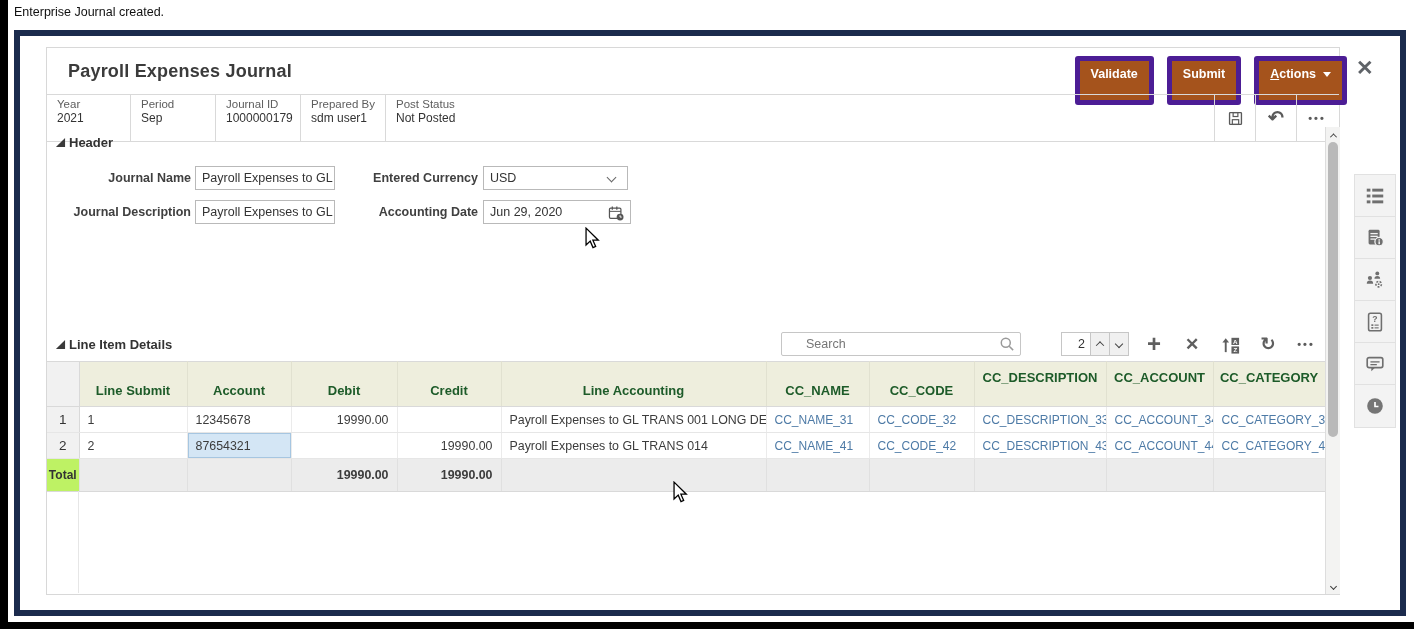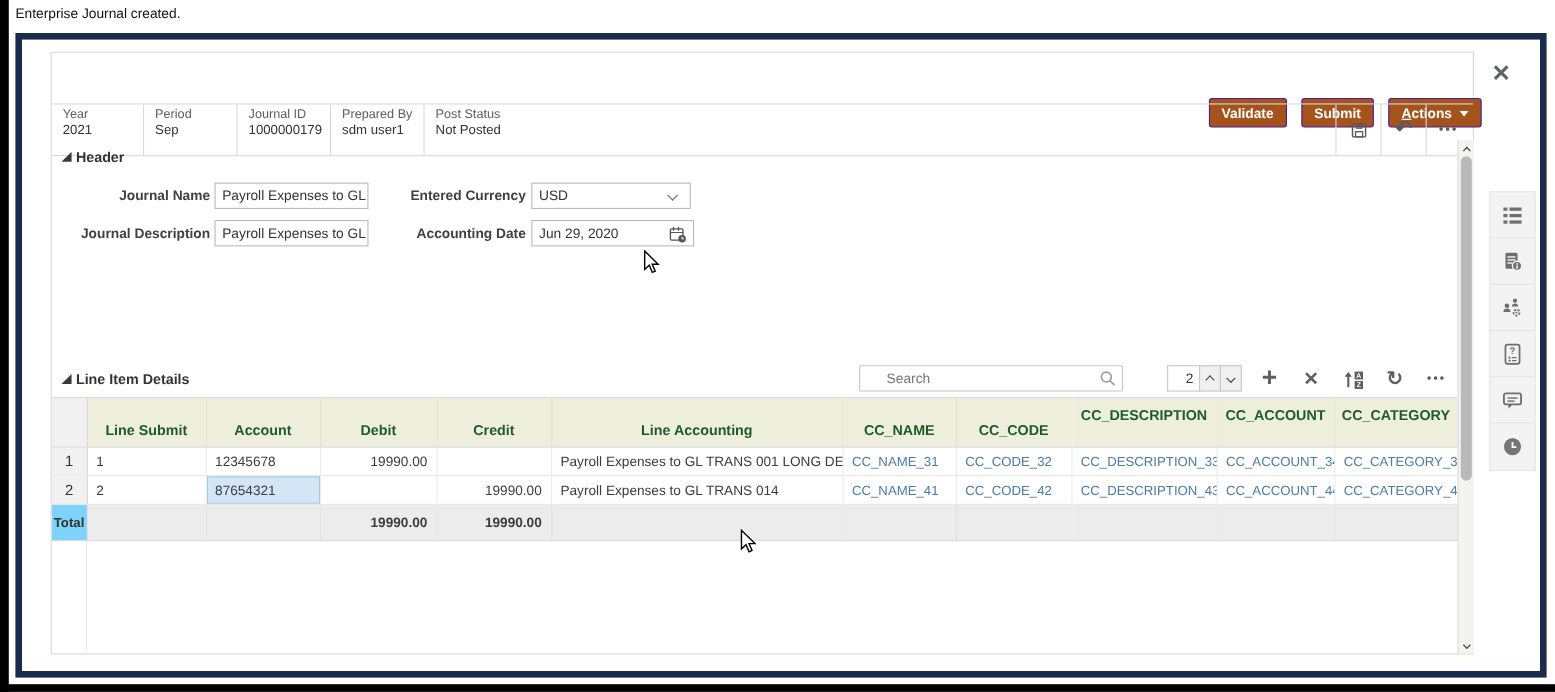--- a/index.html
+++ b/index.html
@@ -16,22 +16,22 @@
            border:6px solid #1b2b4d; background:#fff; }
 
   .card  { position:absolute; left:46px; top:47px; width:1294px; height:548px;
            border:1px solid #d8d8d8; background:#fff; }
 
   
   .title-bar { position:absolute; left:0; top:0; width:100%; height:46px; display:flex; align-items:center; }
   .page-title { margin-left:21px; font-size:18px; font-weight:bold; color:#3b3b3b; letter-spacing:.2px; }
   .btn-group { position:absolute; right:-8px; top:8px; display:flex; gap:13px; }
   .btn { background:#a5531c; color:#fff; font-weight:bold; font-size:12.5px;
-         padding:6px 11px 5px; border:1px solid #4c1d95; border-radius:3px;
-         font-family:"Liberation Sans",sans-serif; cursor:default; display:flex; align-items:center;margin-top:33px; }
+         padding:6px 11px 19px; border:5px solid #4c1d95; border-radius:3px;
+         font-family:"Liberation Sans",sans-serif; cursor:default; display:flex; align-items:center; }
   .actions-label { display:inline-block; }
   .actions-label::first-letter { text-decoration:underline; }
   .caret-down { display:inline-block; width:0; height:0; margin-left:7px;
                 border-left:4px solid transparent; border-right:4px solid transparent;
                 border-top:5px solid #fff; }
   .close-x { position:absolute; left:1356px; top:57px; font-size:21px; font-weight:bold;
              color:#5f6368; line-height:22px; }
 
   
   .info-strip { position:absolute; left:0; top:46px; width:100%; height:48px;
@@ -88,21 +88,21 @@
   .grid thead th.vbottom { vertical-align:bottom; padding-bottom:8px; }
   .grid thead th.vtop { vertical-align:top; padding-top:8px; }
   .grid tbody td { font-size:12.4px; color:#3c3c3c; border-right:1px solid #ebebeb; border-bottom:1px solid #e6e6e6;
                    padding:0 8px; height:26px; background:#fff; }
   .grid td.rowhdr { background:#f1f1f1; text-align:center; color:#333; font-size:13.5px; padding:0;
                     border-right:1px solid #d9d9d9; }
   .grid td.num { text-align:right; }
   .grid td.link { color:#4d7aa6; font-size:12px; }
   .grid td.selected { background:#d4e6f5; box-shadow:inset 0 0 0 1px #a6c6e1; }
   .grid tr.total-row td { background:#ececec; border-right:1px solid #e0e0e0; border-bottom:1px solid #d9d9d9; height:33px; }
-  .grid tr.total-row td.rowhdr { background:#7dd3fc; font-weight:bold; font-size:12px; }
+  .grid tr.total-row td.rowhdr { background:#bef264; font-weight:bold; font-size:12px; }
   .grid tr.total-row td.num { font-weight:bold; }
   .below-grid { position:absolute; left:0; top:443px; width:32px; height:102px; border-right:1px solid #e6e6e6; }
 
   
   .vscroll { position:absolute; left:1278px; top:79px; width:15px; height:467px;
              background:#f3f3f2; border-left:1px solid #ddd; }
   .vs-btn { position:absolute; left:0; width:14px; height:14px; display:flex; align-items:center; justify-content:center; }
   .vs-btn .chev { width:5px; height:5px; border-color:#3c3c3c; border-width:1.5px; }
   .vs-up { top:1px; } .vs-down { bottom:1px; }
   .vs-thumb { position:absolute; left:2px; top:15px; width:10px; height:295px; background:#b9b9b9; border-radius:6px; }
@@ -122,20 +122,21 @@
 <div class="edge-left"></div>
 <div class="edge-bottom"></div>
 
 <div class="status-msg">Enterprise Journal created.</div>
 
 <div class="frame"></div>
 
 <div class="card">
 
   <div class="title-bar">
+    <div class="page-title">Payroll Expenses Journal</div>
     <div class="btn-group">
       <button class="btn">Validate</button>
       <button class="btn">Submit</button>
       <button class="btn">
         <span class="actions-label">Actions</span>
         <span class="caret-down"></span>
       </button>
     </div>
   </div>
 

